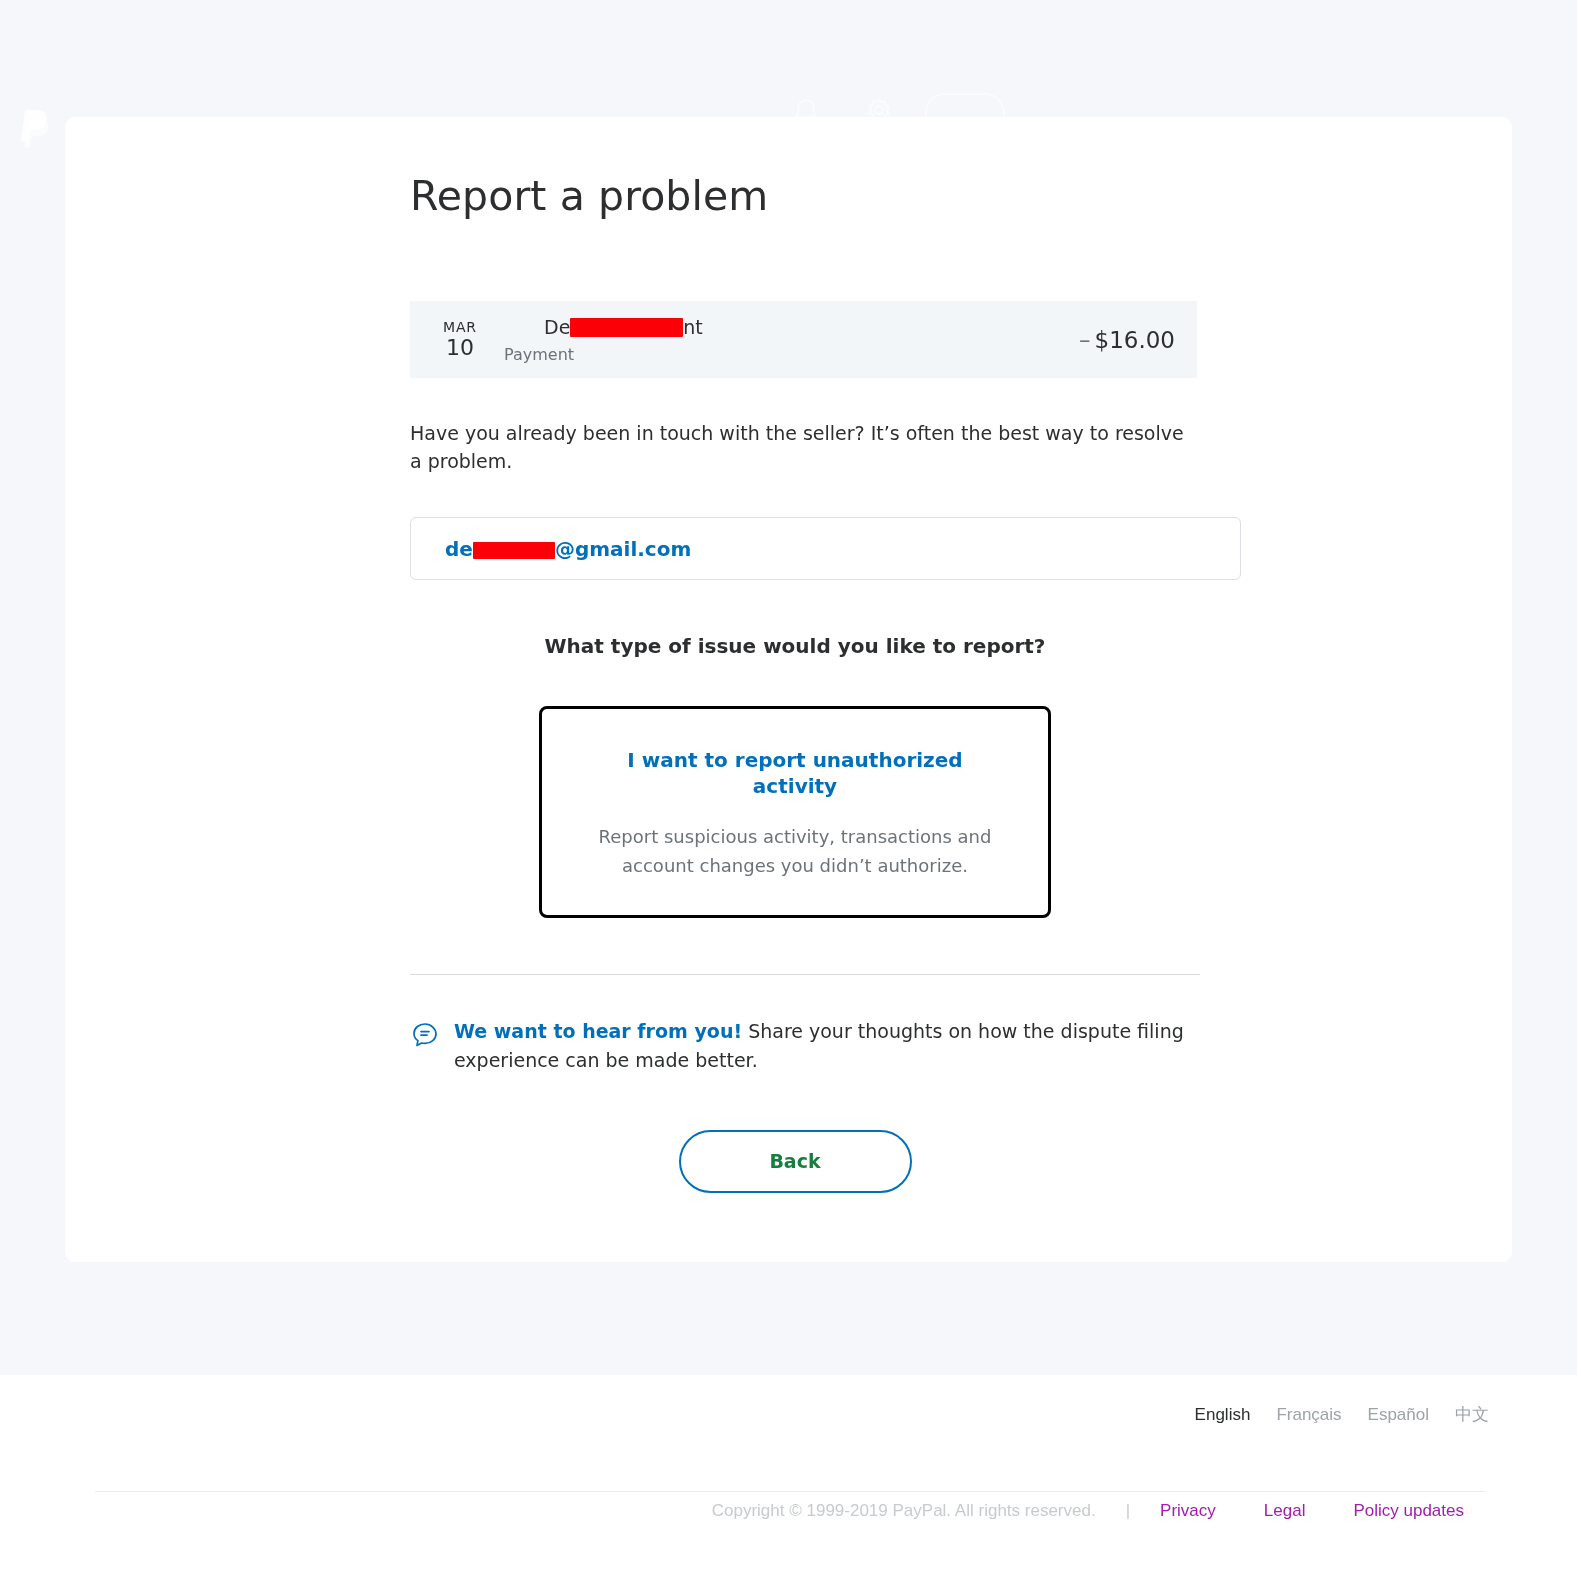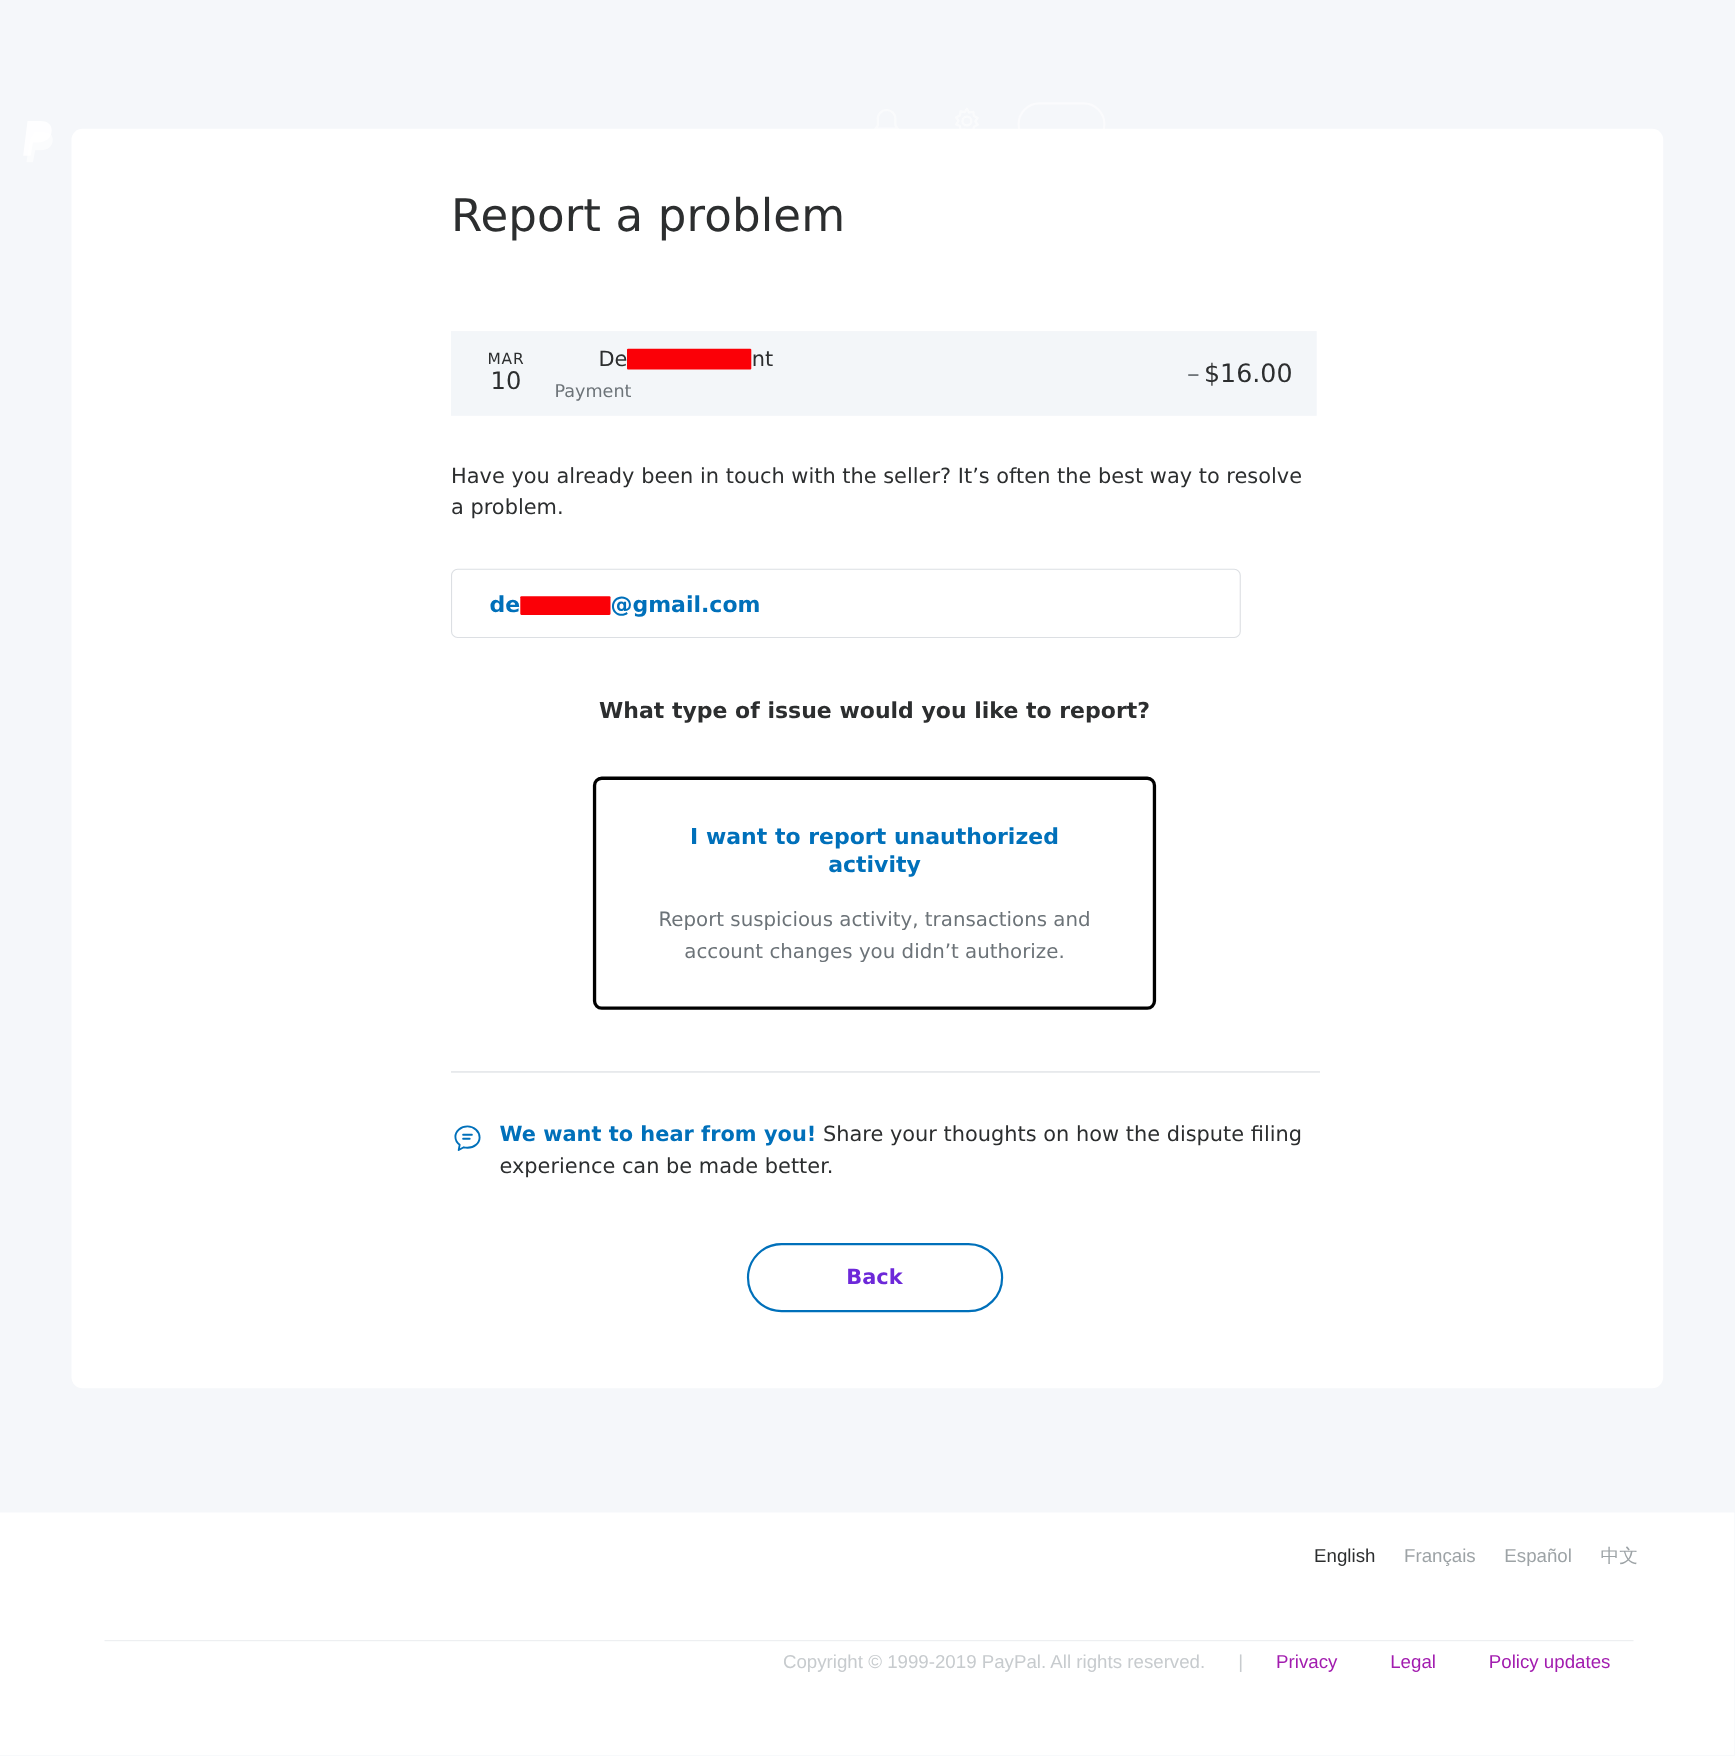--- a/index.html
+++ b/index.html
@@ -146,21 +146,21 @@
   
   .seller-q {
     margin-top: 42px;
     font-size: 19px;
     color: #2c2e2f;
     line-height: 1.45;
   }
 
   .email-box {
     margin-top: 42px;
-    width: 718px;
+    width: 831px;
     height: 63px;
     border: 1px solid #dcdfe3;
     border-radius: 6px;
     display: flex;
     align-items: center;
     padding-left: 34px;
     background: #fff;
   }
   .email-link {
     font-size: 20px;
@@ -246,21 +246,21 @@
     width: 770px;
     display: flex;
     justify-content: center;
   }
   .btn-back {
     width: 233px;
     height: 63px;
     border: 2px solid #0070ba;
     border-radius: 34px;
     background: #fff;
-    color: #6d28d9;
+    color: #15803d;
     font-size: 19px;
     font-weight: 700;
     font-family: "DejaVu Sans", sans-serif;
     cursor: pointer;
   }
 
   
   .footer {
     position: absolute;
     left: 0;

